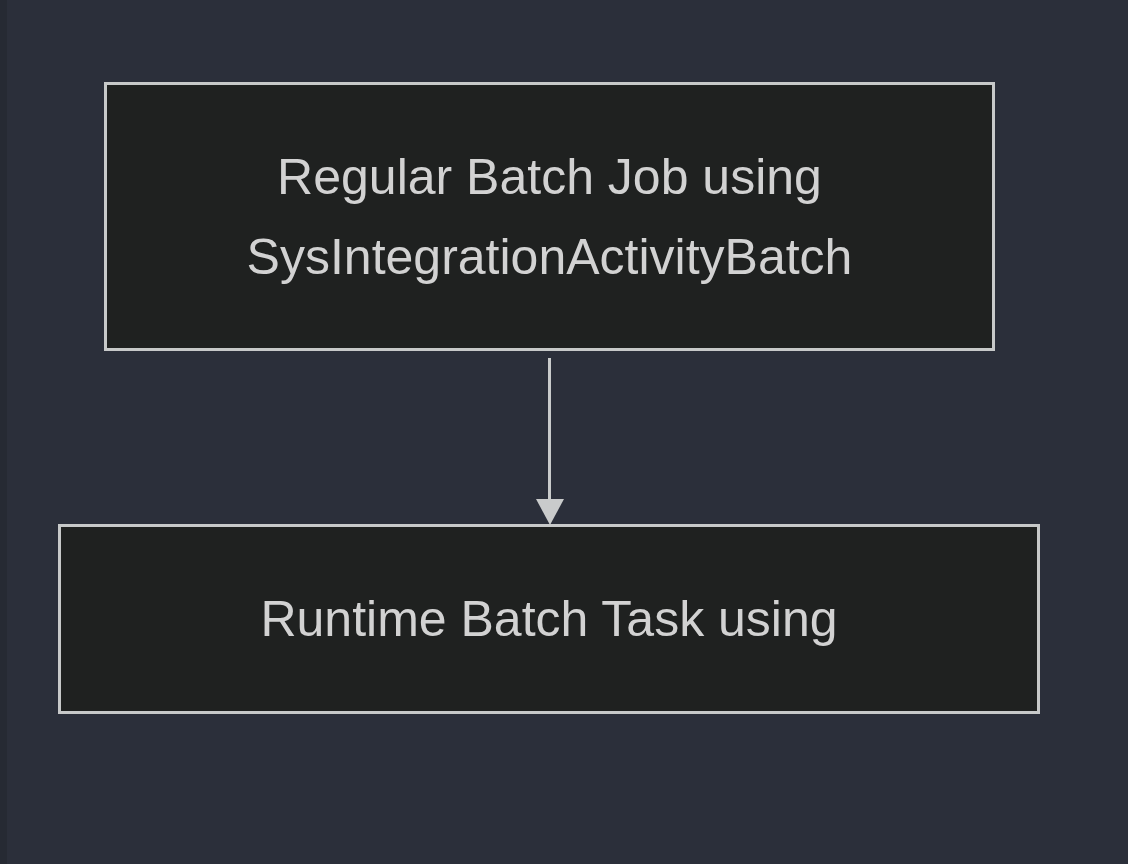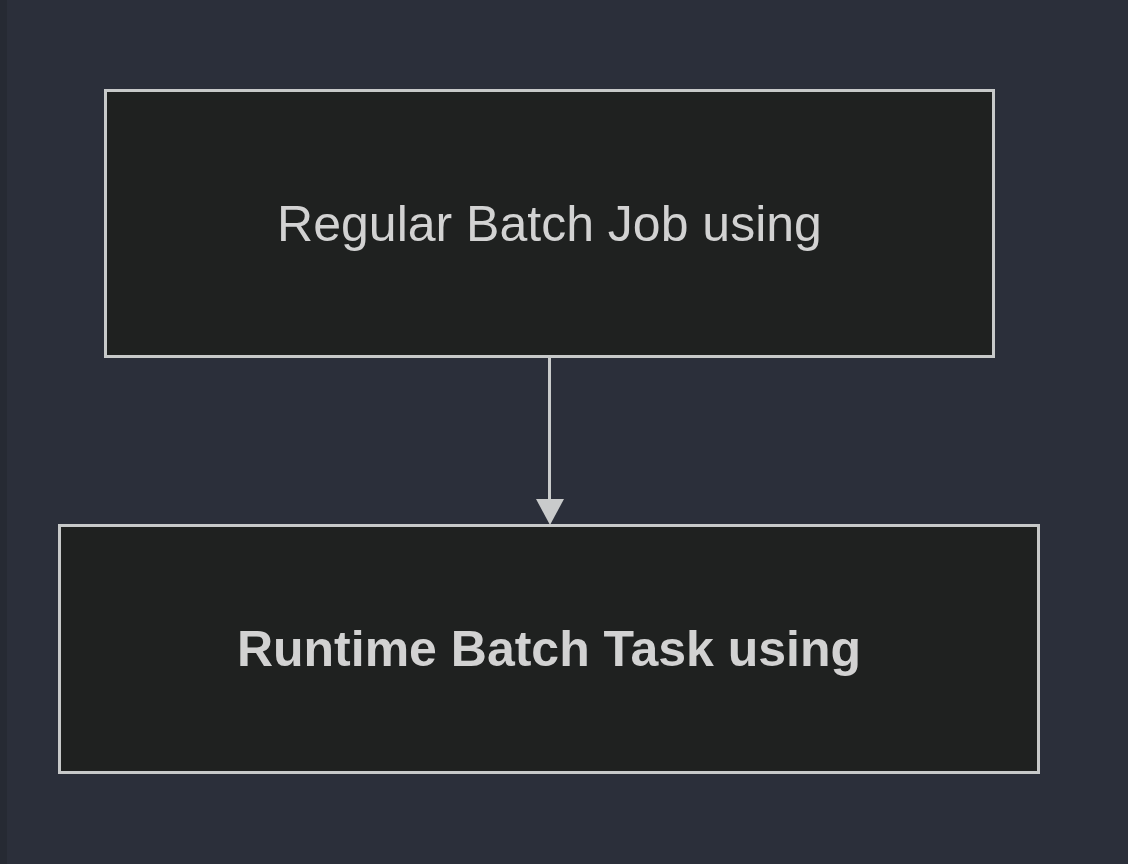--- a/index.html
+++ b/index.html
@@ -37,30 +37,29 @@
     align-items: center;
     justify-content: center;
     text-align: center;
     color: #d2d2d2;
     font-size: 50px;
     line-height: 80px;
     letter-spacing: 0px;
   }
   .node-top {
     left: 104px;
-    top: 89px;
+    top: 82px;
     width: 891px;
     height: 269px;
   }
   .node-bottom {
     left: 58px;
     top: 524px;
     width: 982px;
-    height: 250px;
-    font-weight: bold;
+    height: 190px;
   }
   .node-line {
     white-space: nowrap;
   }
   .connector {
     position: absolute;
     left: 0;
     top: 0;
   }
   .connector-line {
@@ -84,20 +83,21 @@
 </style>
 </head>
 <body>
 
 <div class="canvas">
 
   <div class="left-shade"></div>
 
   <div class="node node-top">
     <div class="node-line">Regular Batch Job using</div>
+    <div class="node-line">SysIntegrationActivityBatch</div>
   </div>
 
   <div class="connector">
     <div class="connector-line"></div>
     <div class="connector-head"></div>
   </div>
 
   <div class="node node-bottom">
     <div class="node-line">Runtime Batch Task using</div>
   </div>

